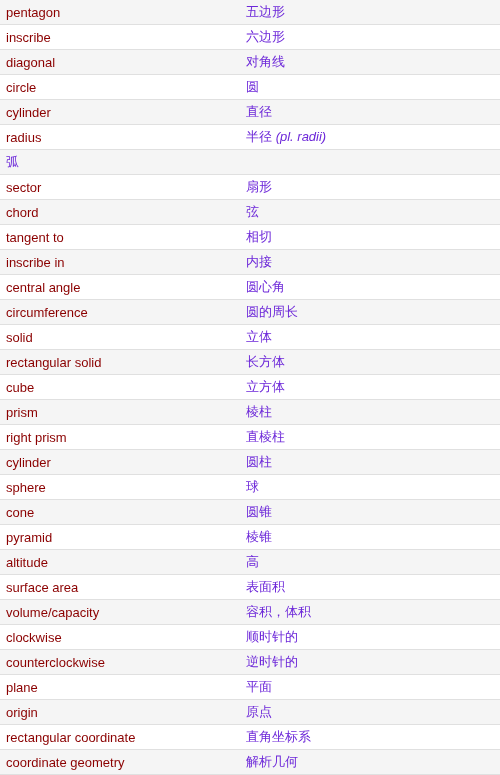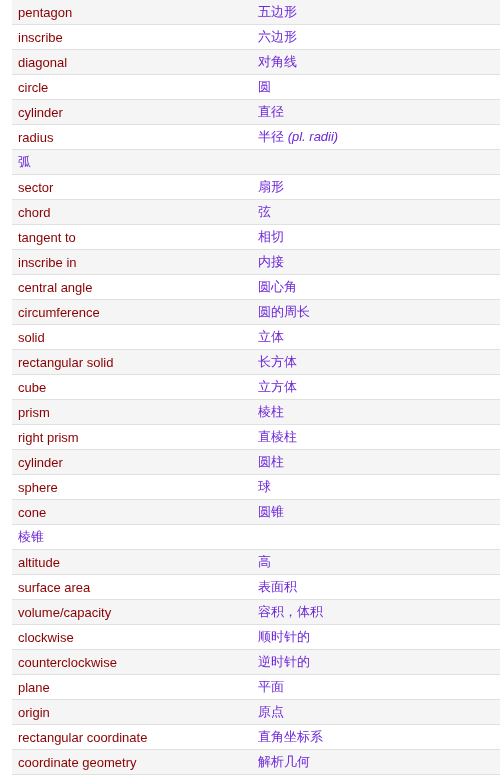--- a/index.html
+++ b/index.html
@@ -14,21 +14,20 @@
       width: 500px;
     }
     .table-container {
       width: 500px;
     }
     .row {
       display: flex;
       align-items: center;
       border-bottom: 1px solid #e0e0e0;
       min-height: 22px;
-      margin-left: 12px;
     }
     .row:nth-child(odd) {
       background-color: #f5f5f5;
     }
     .row:nth-child(even) {
       background-color: #ffffff;
     }
     .col-en {
       width: 240px;
       padding: 3px 6px;
@@ -126,20 +125,21 @@
     </div>
     <div class="row">
       <div class="col-en">sphere</div>
       <div class="col-zh">球</div>
     </div>
     <div class="row">
       <div class="col-en">cone</div>
       <div class="col-zh">圆锥</div>
     </div>
     <div class="row">
+      <div class="col-en">pyramid</div>
       <div class="col-zh">棱锥</div>
     </div>
     <div class="row">
       <div class="col-en">altitude</div>
       <div class="col-zh">高</div>
     </div>
     <div class="row">
       <div class="col-en">surface area</div>
       <div class="col-zh">表面积</div>
     </div>

